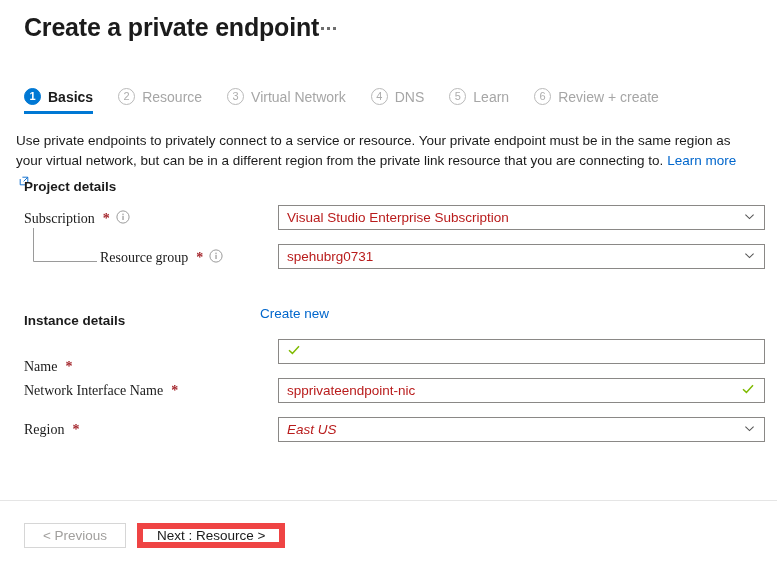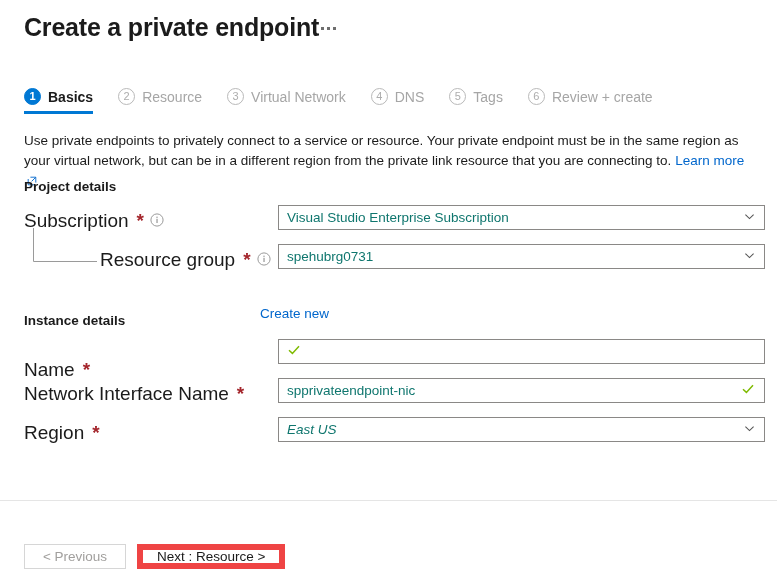--- a/index.html
+++ b/index.html
@@ -53,67 +53,67 @@
     background: #0078d4; border-color: #0078d4; color: #ffffff; font-weight: 600;
   }
   .tab.active .label { color: #1b1b1b; font-weight: 700; }
   .tab.active .underline {
     position: absolute; left: 0; right: 15px; bottom: 0;
     height: 3px; background: #0078d4;
   }
 
   
   .description {
-    position: absolute; left: 24px; top: 131px; width: 730px;
+    position: absolute; left: 16px; top: 131px; width: 730px;
     font-size: 13.5px; line-height: 20px; color: #1b1b1b;
   }
   .link { color: #0066cc; text-decoration: none; cursor: pointer; }
   .ext-icon { display: inline-block; vertical-align: -1px; margin-left: 3px; }
 
   
   .section-head {
     position: absolute; left: 24px;
     font-size: 13.5px; font-weight: 700; color: #1b1b1b;
   }
   #sec-project { top: 179px; }
   #sec-instance { top: 313px; }
 
   .field-label {
     position: absolute;
-    font-size: 19px; color: #1b1b1b;
-    display: flex; align-items: center; gap: 6px; white-space: nowrap;
+    font-size: 14px; color: #1b1b1b;
+    display: flex; align-items: center; gap: 6px; white-space: nowrap; font-family: Liberation Serif, serif;
   }
   .req { color: #a4262c; font-weight: 600; margin-left: 2px; }
   .info-icon { flex: none; }
 
   .control { position: absolute; left: 278px; width: 487px; }
   .box {
     height: 25px; border: 1px solid #8a8886; background: #ffffff;
     display: flex; align-items: center; padding: 0 6px 0 8px;
-    font-size: 13.5px; color: #0f766e; cursor: pointer;
+    font-size: 13.5px; color: #b91c1c; cursor: pointer;
   }
   .box .val { flex: 1; overflow: hidden; white-space: nowrap; text-overflow: ellipsis; }
   .chev { flex: none; margin-right: 2px; }
   .check { flex: none; margin-right: 3px; }
 
   .elbow { position: absolute; left: 33px; top: 228px; }
   .createnew {
     position: absolute; left: 260px; top: 270px;
     font-size: 13.5px;
     margin-top: 36px;
   }
 
   
   .divider {
     position: absolute; left: 0; top: 500px; width: 777px; height: 1px;
     background: #e5e5e5;
   }
   .footer {
     position: absolute; left: 24px; top: 523px;
-    display: flex; align-items: flex-end; gap: 11px; margin-top: 21px;
+    display: flex; align-items: flex-end; gap: 11px;
   }
   .btn {
     height: 25px; padding: 0 14px; font-size: 13.5px;
     font-family: "Liberation Sans", sans-serif;
     display: flex; align-items: center; justify-content: center;
     background: #ffffff; cursor: pointer;
   }
   .btn-prev { border: 1px solid #d6d6d6; color: #a19f9d; min-width: 102px; }
   .btn-next { border: 6px solid #ef4444; color: #1b1b1b; min-width: 142px; font-weight: 400; }
 </style>
@@ -149,21 +149,21 @@
       <span class="label">Virtual Network</span>
     </div>
 
     <div class="tab">
       <span class="num">4</span>
       <span class="label">DNS</span>
     </div>
 
     <div class="tab">
       <span class="num">5</span>
-      <span class="label">Tags</span>
+      <span class="label">Learn</span>
     </div>
 
     <div class="tab">
       <span class="num">6</span>
       <span class="label">Review + create</span>
     </div>
   </div>
 
   <div class="description">
     <span>Use private endpoints to privately connect to a service or resource. Your private endpoint must be in the same region as your virtual network, but can be in a different region from the private link resource that you are connecting to.</span>

